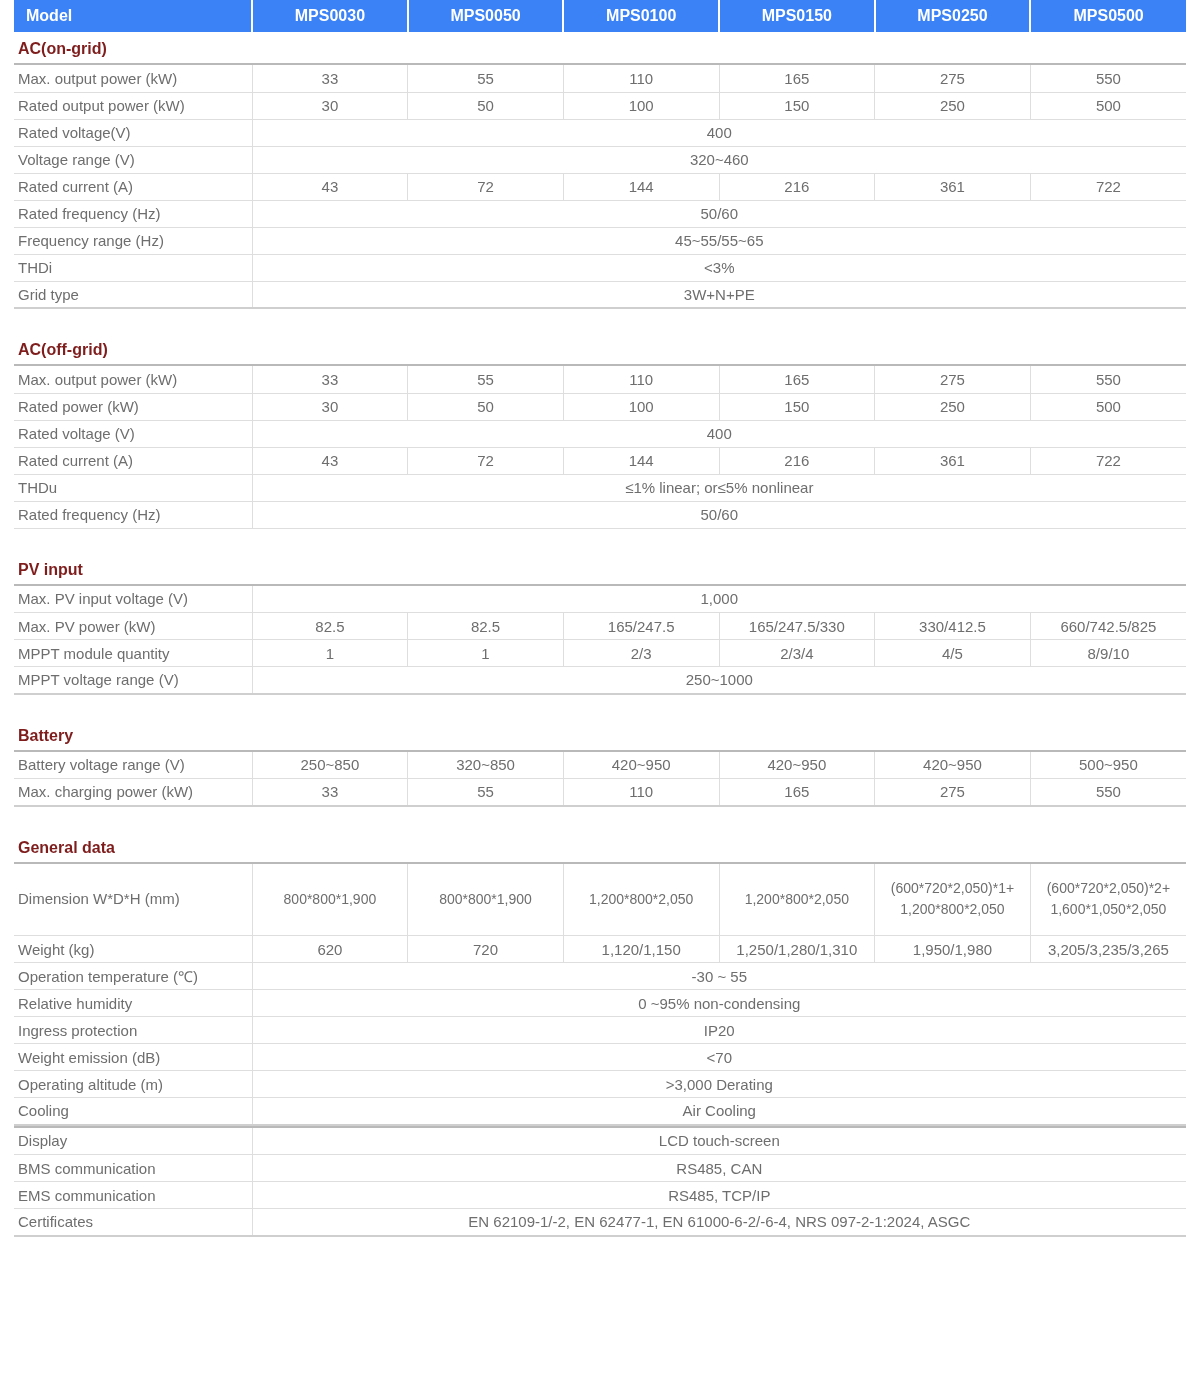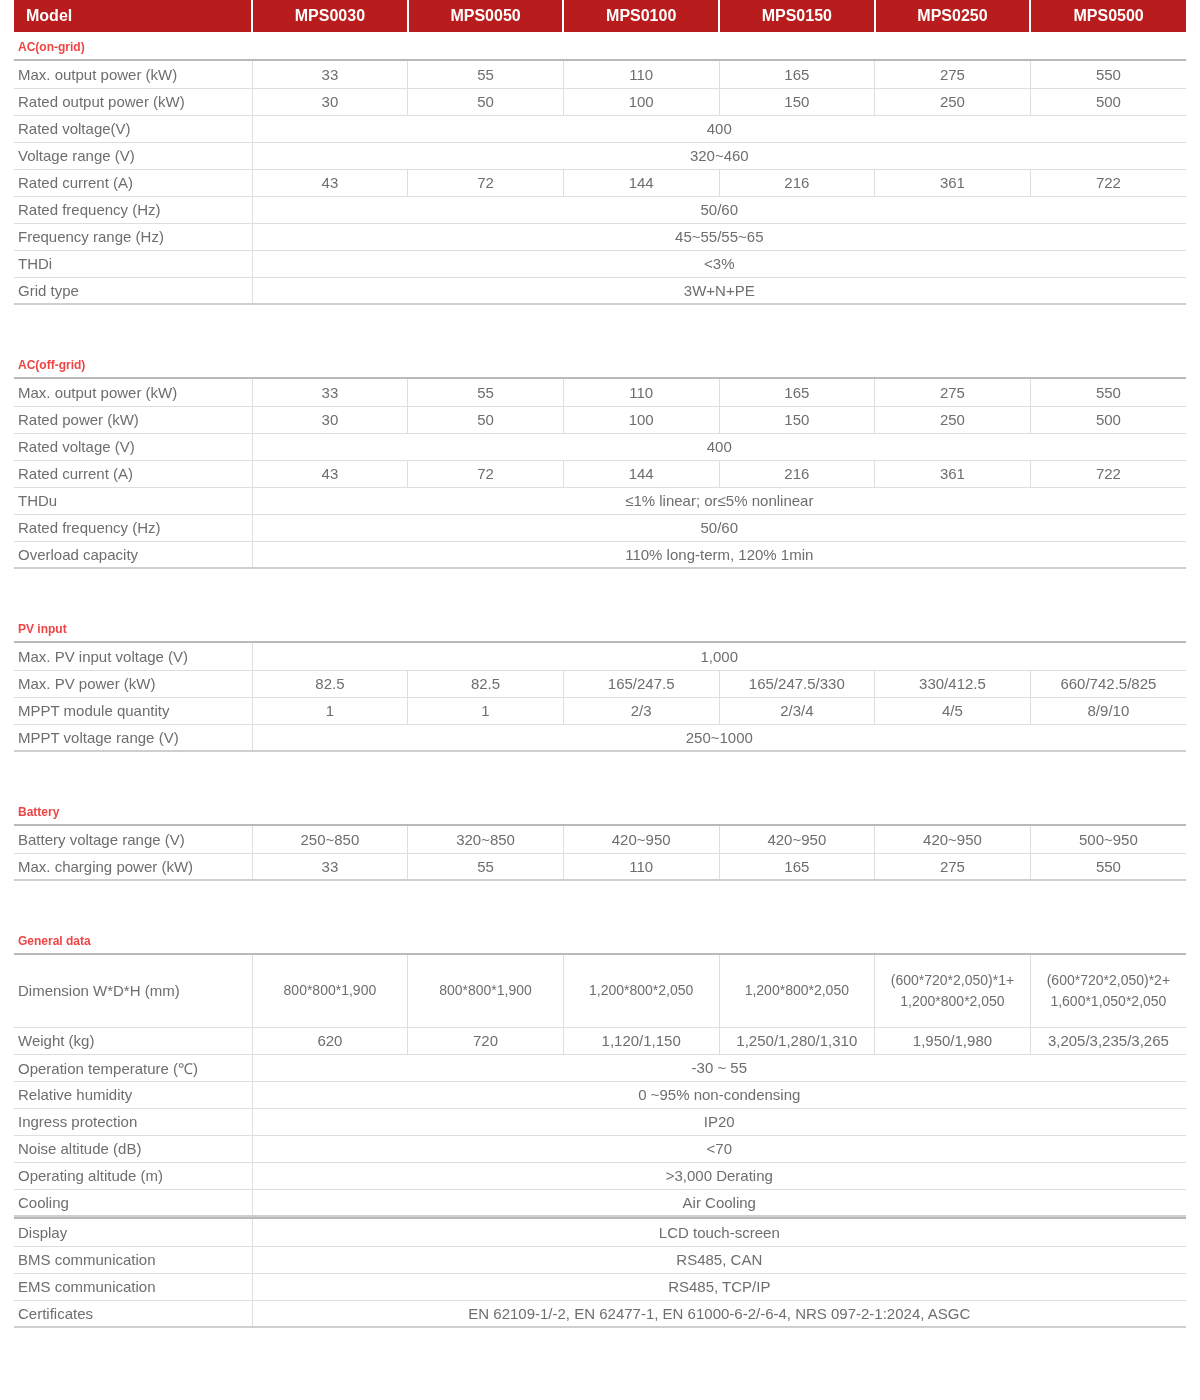--- a/index.html
+++ b/index.html
@@ -18,46 +18,46 @@
   table.spec {
     width: 1172px;
     border-collapse: collapse;
     table-layout: fixed;
   }
   col.label-col { width: 238px; }
   col.model-col { width: 155.6px; }
 
   
   tr.header-row th {
-    background: #b91c1c;
+    background: #3b82f6;
     color: #ffffff;
     font-size: 16px;
     font-weight: bold;
     height: 32px;
     padding: 0 10px;
     text-align: center;
     border-right: 2px solid #ffffff;
     vertical-align: middle;
   }
   tr.header-row th:last-child { border-right: none; margin-top: 40px; }
   tr.header-row th.model-label {
     text-align: left;
     padding-left: 12px;
   }
 
   
   tr.section-row td {
-    font-size: 12px;
+    font-size: 16px;
     font-weight: bold;
-    color: #ef4444;
+    color: #7f1d1d;
     padding: 8px 0 5px 4px;
     border: none;
     vertical-align: bottom;
   }
-  tr.section-row.spaced td { padding-top: 53px; }
+  tr.section-row.spaced td { padding-top: 32px; }
 
   
   tr.rule-row td {
     padding: 0;
     border: none;
     height: 2px;
     line-height: 0;
     font-size: 0;
   }
   tr.rule-row td div {
@@ -222,24 +222,20 @@
           <td>722</td>
         </tr>
         <tr class="data-row">
           <td class="row-label">THDu</td>
           <td colspan="6" class="span-cell">≤1% linear;  or≤5% nonlinear</td>
         </tr>
         <tr class="data-row">
           <td class="row-label">Rated frequency (Hz)</td>
           <td colspan="6" class="span-cell">50/60</td>
         </tr>
-        <tr class="data-row block-end">
-          <td class="row-label">Overload capacity</td>
-          <td colspan="6" class="span-cell">110% long-term, 120% 1min</td>
-        </tr>
         <tr class="section-row spaced">
           <td colspan="7">PV input</td>
         </tr>
         <tr class="rule-row">
           <td colspan="7">
             <div></div>
           </td>
         </tr>
         <tr class="data-row">
           <td class="row-label">Max. PV input voltage (V)</td>
@@ -325,21 +321,21 @@
         </tr>
         <tr class="data-row">
           <td class="row-label">Relative humidity</td>
           <td colspan="6" class="span-cell">0 ~95% non-condensing</td>
         </tr>
         <tr class="data-row">
           <td class="row-label">Ingress protection</td>
           <td colspan="6" class="span-cell">IP20</td>
         </tr>
         <tr class="data-row">
-          <td class="row-label">Noise altitude (dB)</td>
+          <td class="row-label">Weight emission (dB)</td>
           <td colspan="6" class="span-cell">&lt;70</td>
         </tr>
         <tr class="data-row">
           <td class="row-label">Operating altitude (m)</td>
           <td colspan="6" class="span-cell">&gt;3,000 Derating</td>
         </tr>
         <tr class="data-row block-end">
           <td class="row-label">Cooling</td>
           <td colspan="6" class="span-cell">Air Cooling</td>
         </tr>

